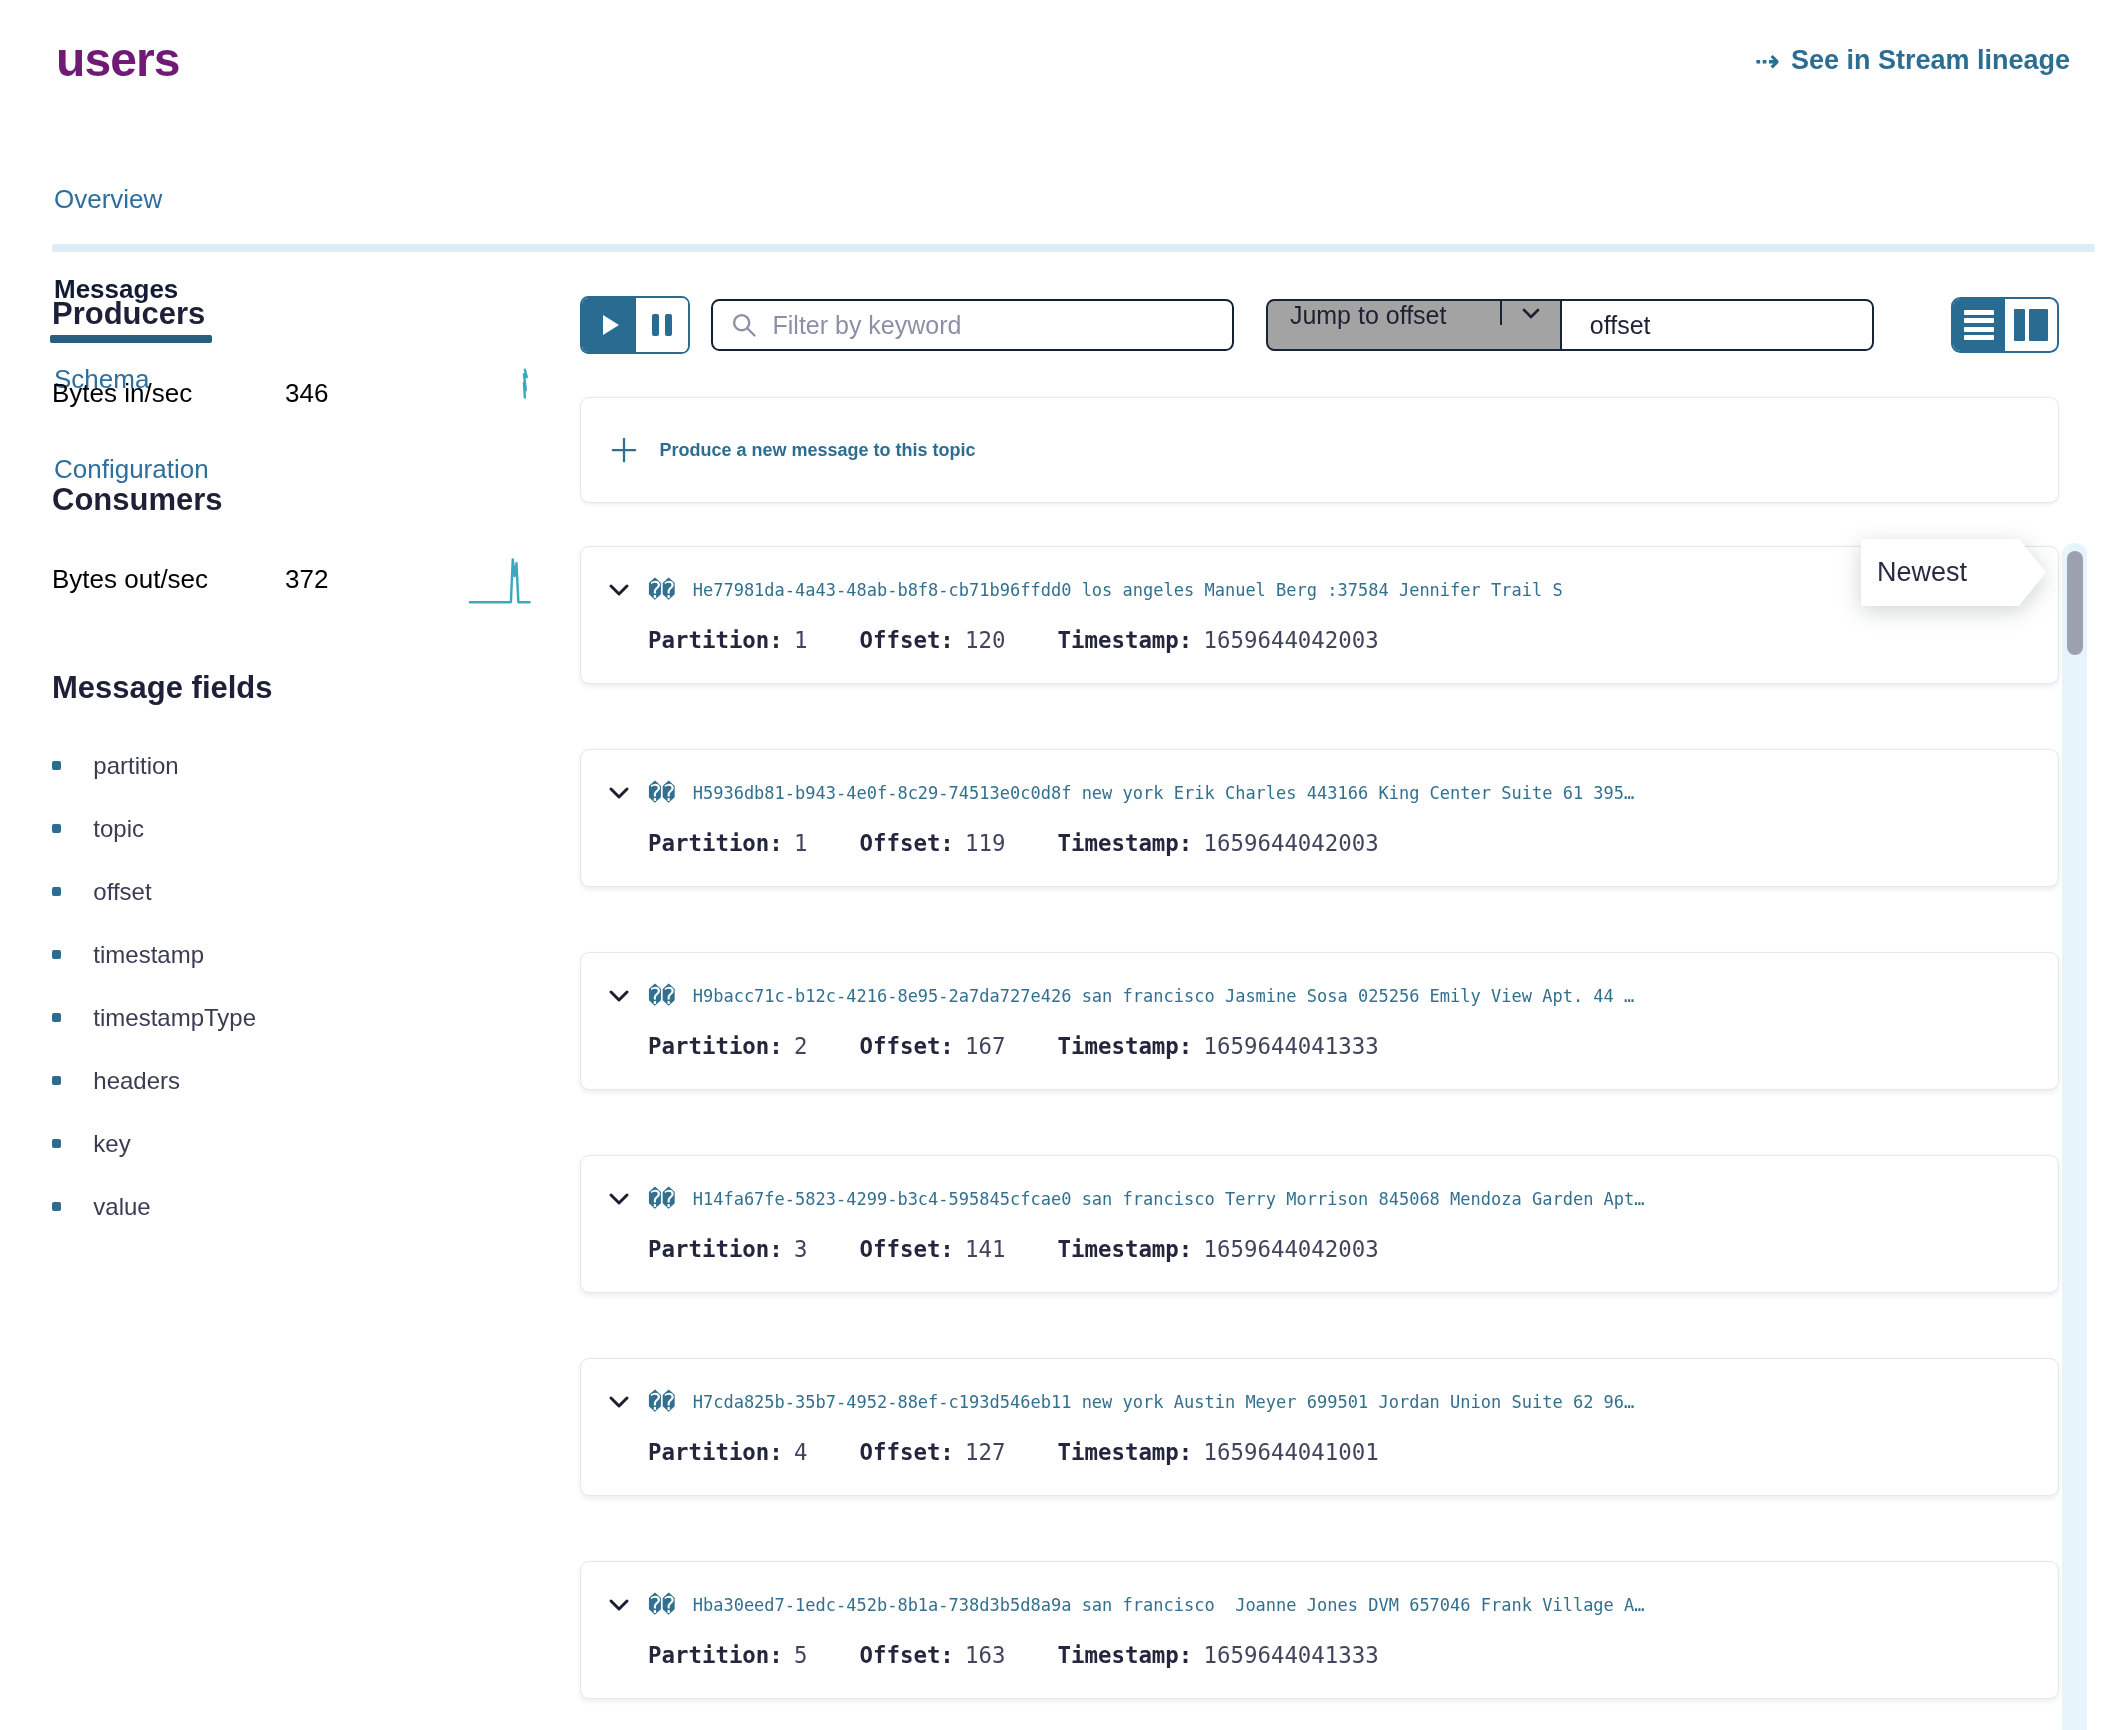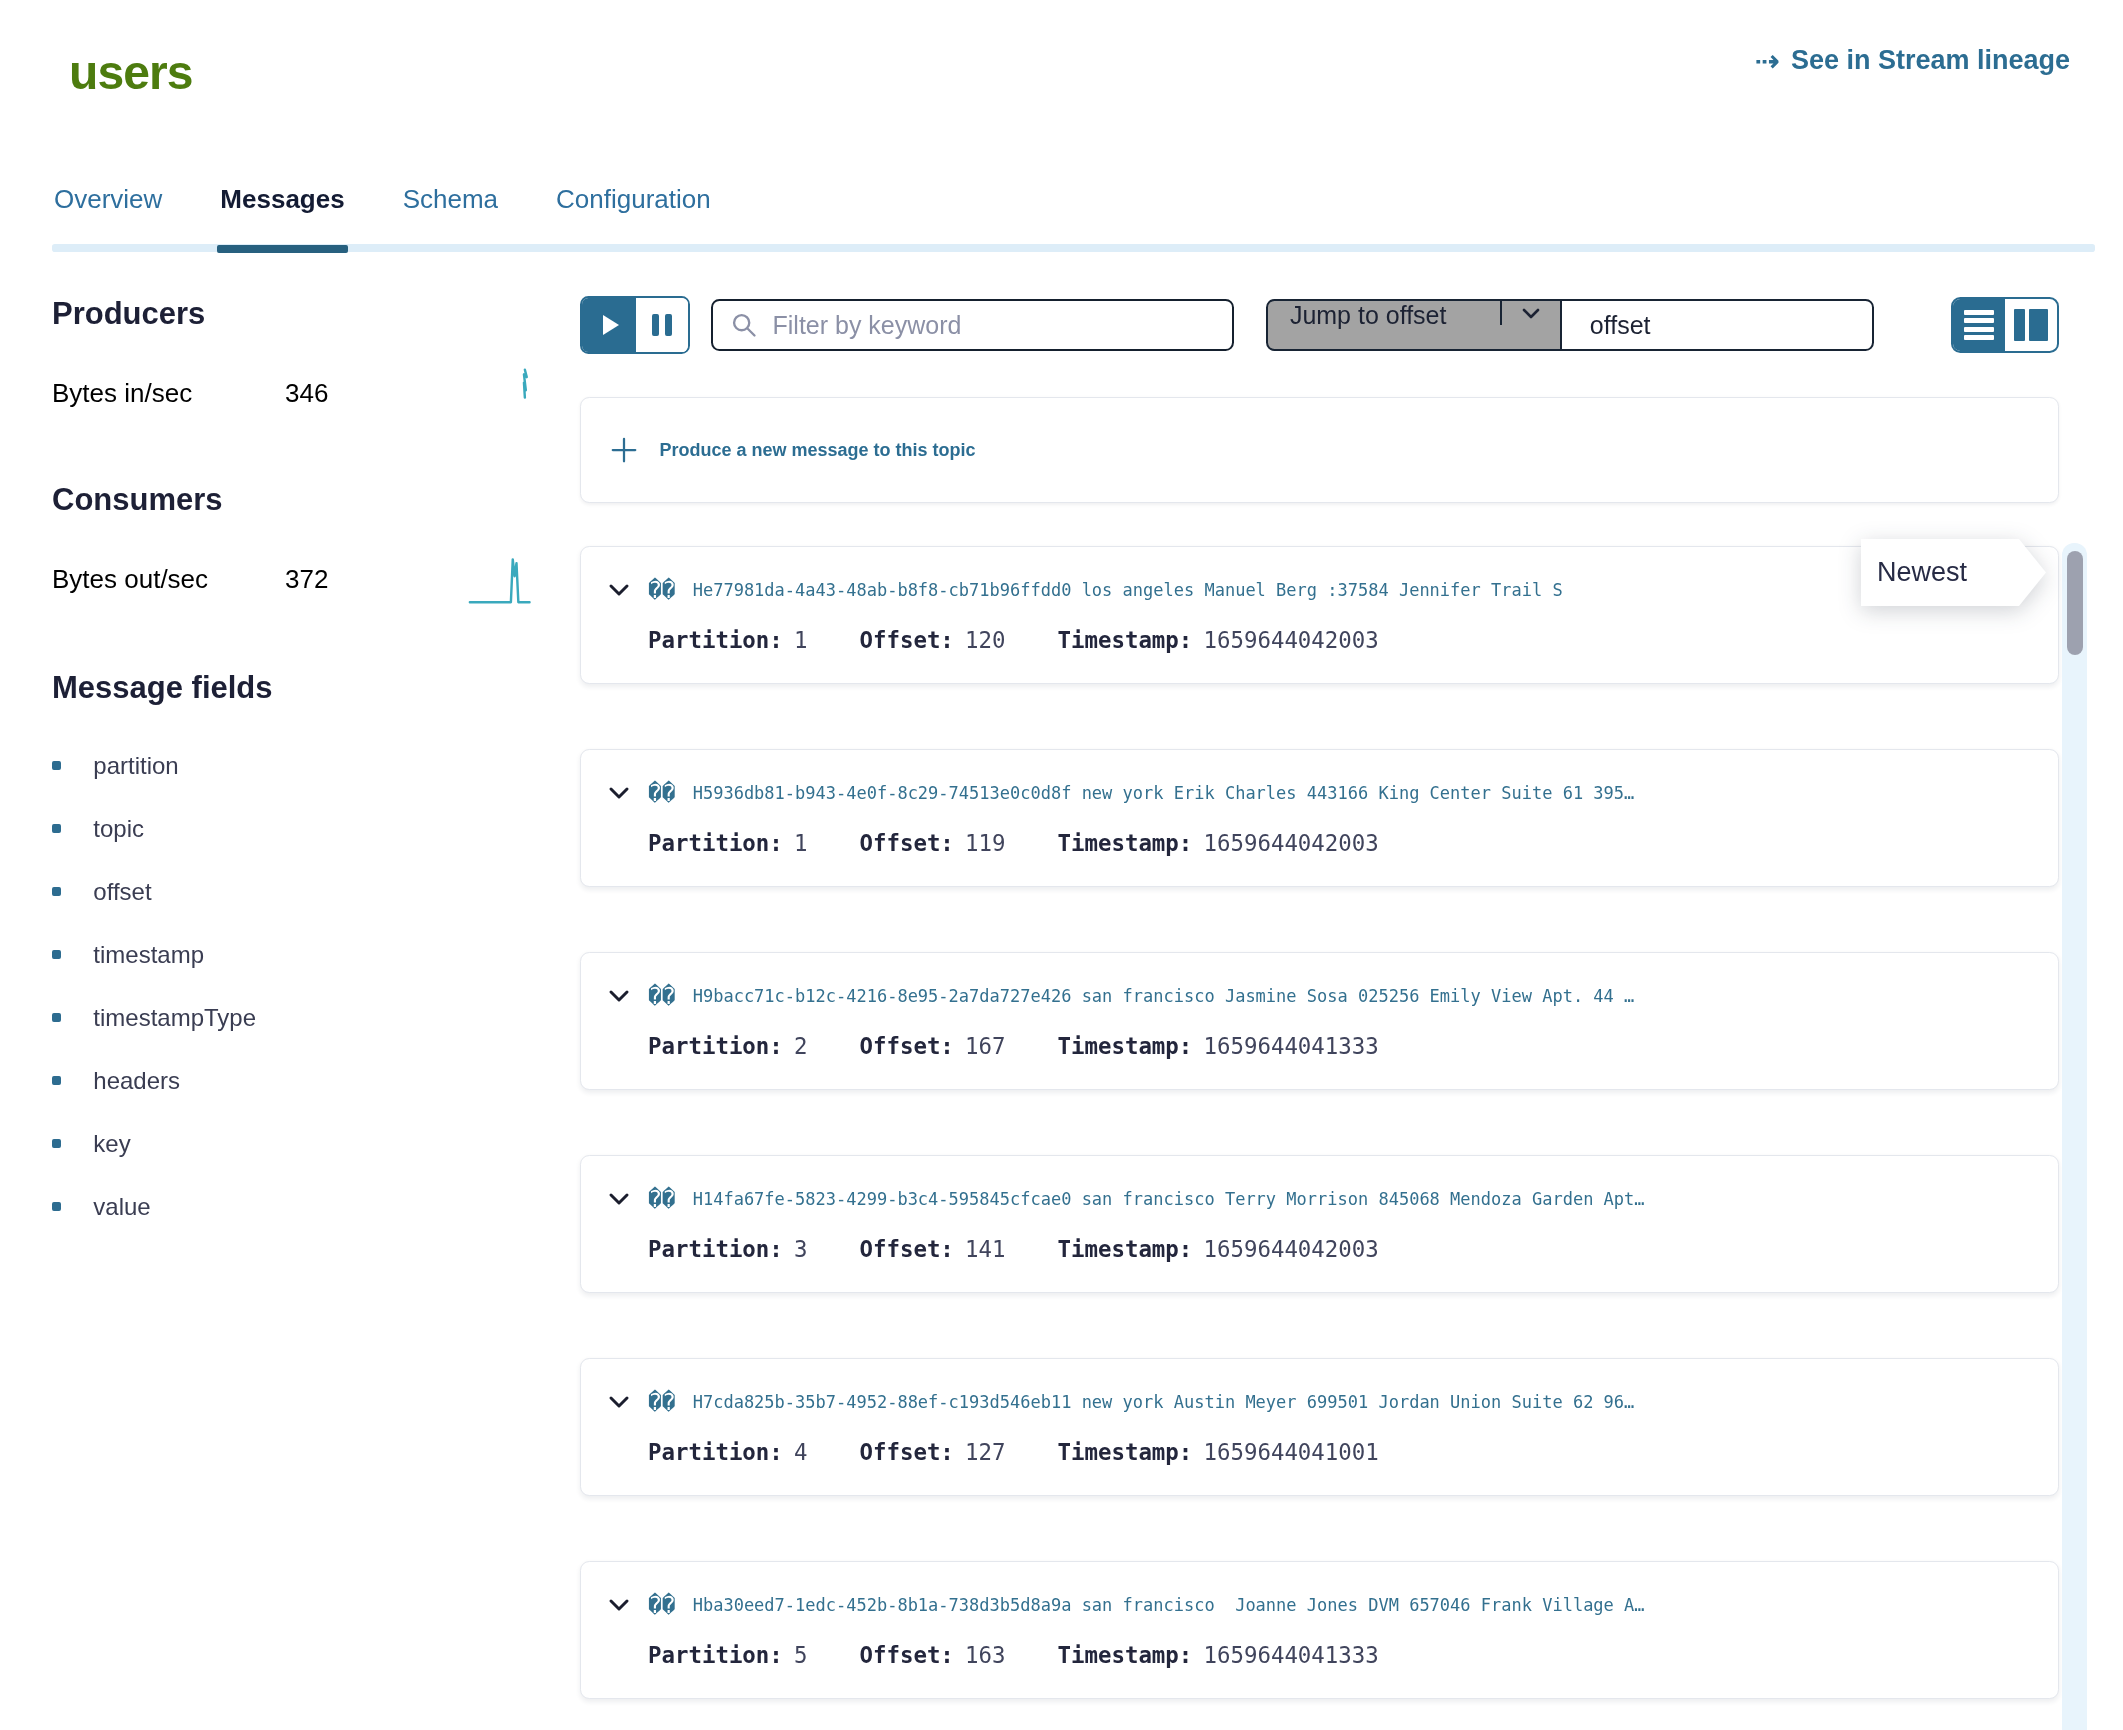--- a/index.html
+++ b/index.html
@@ -1,27 +1,27 @@
 <!DOCTYPE html>
 <html style="font-size:15px"><head>
 <meta charset="utf-8">
 <style>
   html,body{margin:0;padding:0;background:#fff;}
   .app{position:relative;width:2124px;height:1730px;background:#fff;overflow:hidden;
        font-family:"Liberation Sans",sans-serif;color:#20233b;}
 
   
-  .page-title{position:absolute;left:52px;top:28px;margin:17px;font-size:48px;font-weight:700;
-              letter-spacing:-0.9px;color:#4d7c0f;}
+  .page-title{position:absolute;left:52px;top:28px;margin:4px;font-size:48px;font-weight:700;
+              letter-spacing:-0.9px;color:#701a75;}
   .lineage-link{position:absolute;right:54px;top:45px;display:flex;align-items:center;gap:11.2px;
                 color:#2c6d92;font-size:27px;font-weight:700;cursor:pointer;text-decoration:none;}
   .lineage-icon{font-family:"DejaVu Sans",sans-serif;font-size:30px;font-weight:700;line-height:1;}
 
   
-  .tabs{position:absolute;left:54px;top:183px;display:flex;gap:58px;font-size:26px;}
+  .tabs{position:absolute;left:54px;top:183px;display:flex;gap:58px;font-size:26px;flex-direction:column;}
   .tab{position:relative;color:#2e6f9e;font-weight:500;cursor:pointer;line-height:32px;}
   .tab.active{color:#131b33;font-weight:700;}
   .tab.active::after{content:"";position:absolute;left:-3.7px;right:-3.7px;top:62px;height:8.4px;
                      background:#27607f;border-radius:1.9px;z-index:2;}
   .tab-track{position:absolute;left:52px;top:244px;width:2043px;height:8.4px;background:#ddedf8;border-radius:2.8px;}
 
   
   .sidebar{position:absolute;left:52px;top:296px;width:485px;}
   .side-heading{margin:0;font-size:31px;font-weight:700;color:#1d2036;}
   .metric-row{display:flex;align-items:center;margin-top:30px;font-size:26px;color:#000000;}

